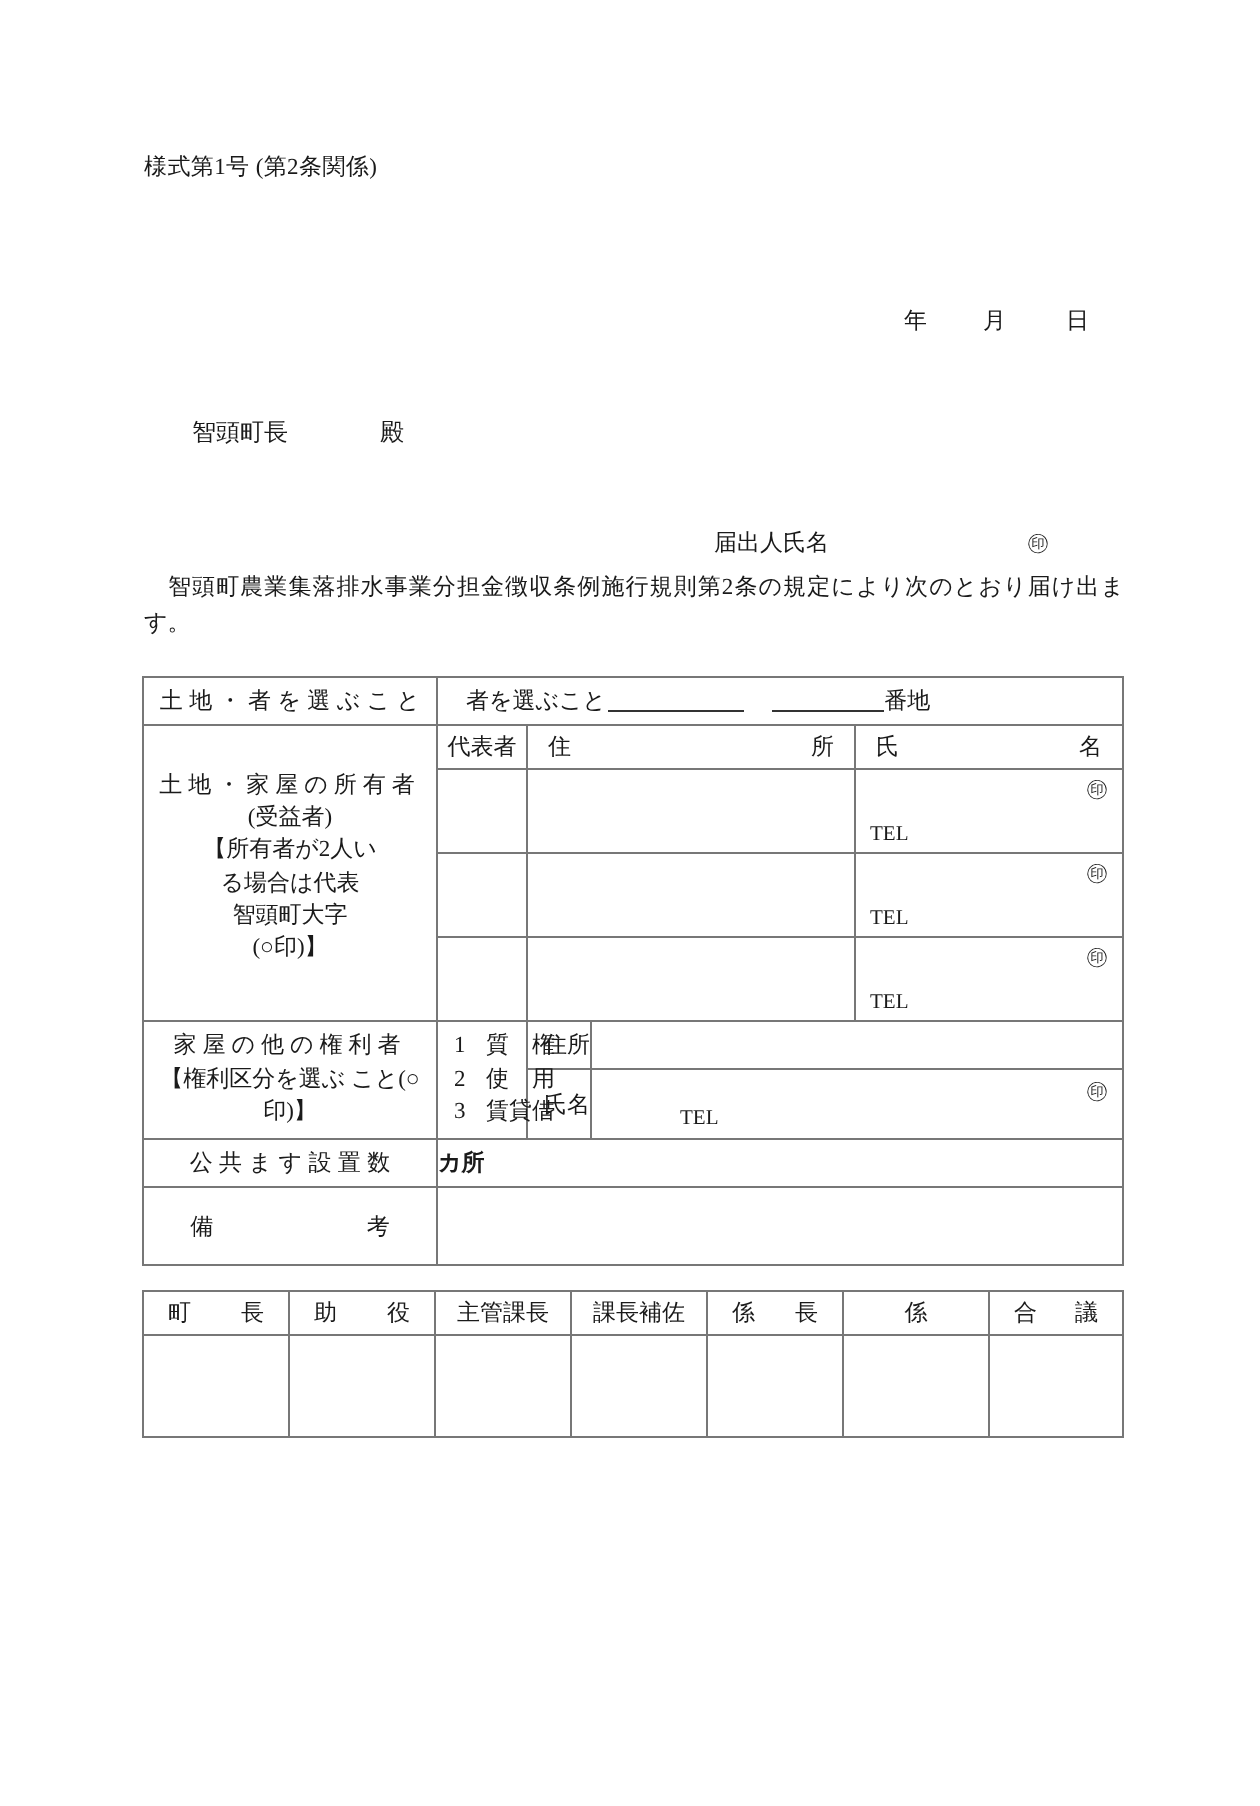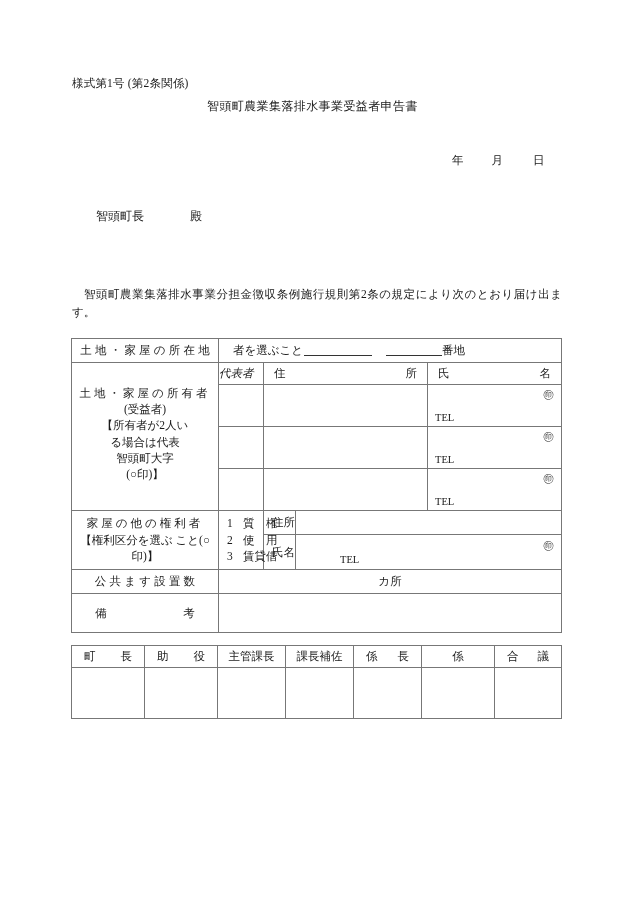--- a/index.html
+++ b/index.html
@@ -124,21 +124,21 @@
     padding: 4px 4px 10px 4px;
     font-size: 11.5px;
   }
   .owner-label .line1 {
     letter-spacing: 3px;
     text-indent: 3px;
     white-space: nowrap;
   }
   .owner-label .sub { display: block; }
 
-  .hdr-center { text-align: left; padding: 3px 0; white-space: nowrap; font-style: italic; }
+  .hdr-center { text-align: center; padding: 3px 0; white-space: nowrap; }
   .hdr-spread {
     display: block;
     padding: 3px 10px;
     white-space: nowrap;
   }
   .hdr-spread .sp-l { float: left; }
   .hdr-spread .sp-r { float: right; }
   .hdr-spread::after { content: ""; display: block; clear: both; }
 
   .name-cell {
@@ -196,23 +196,23 @@
     font-size: 11px;
   }
   .name2-cell .tel {
     position: absolute;
     left: 44px;
     bottom: 2px;
     font-size: 10.5px;
   }
 
   .center-val {
-    text-align: center;
     padding: 4px 0;
     font-size: 11.5px;
+    font-weight: bold;
   }
   .tall-blank { height: 38px; }
 
   
   .approval-table {
     position: absolute;
     left: 71px;
     top: 645px;
     width: 490px;
     border-collapse: collapse;
@@ -233,46 +233,48 @@
   .ap-spread .sp-r { float: right; margin-right: 12px; }
   .ap-spread::after { content: ""; display: block; clear: both; }
   .ap-body { height: 50px; }
 </style>
 </head>
 <body>
 
 <div class="page">
 
   <div class="form-no">様式第1号 (第2条関係)</div>
-  <div class="doc-title">智頭町農業集落排水事業受益者申告書</div>
 
   <div class="date-line">
     <span class="d-y">年</span><span class="d-m">月</span><span class="d-d">日</span>
   </div>
 
   <div class="addressee">
     <span>智頭町長</span><span class="honorific">殿</span>
   </div>
 
+  <div class="submitter">
+    <span>届出人氏名</span><span class="seal">㊞</span>
+  </div>
 
   <div class="body-text">智頭町農業集落排水事業分担金徴収条例施行規則第2条の規定により次のとおり届け出ます。</div>
 
   <table class="main-table">
     <colgroup>
       <col style="width:147px">
       <col style="width:45px">
       <col style="width:32px">
       <col style="width:132px">
       <col style="width:134px">
     </colgroup>
     <tbody>
 
       <tr>
         <td>
-          <span class="lbl-spread">土地・家屋の所在地</span>
+          <span class="lbl-spread">土地・者を選ぶこと</span>
         </td>
         <td colspan="4">
           <div class="loc-value">
             <span>者を選ぶこと</span><span class="ul-blank ul-a"></span><span class="ul-blank ul-b"></span><span>番地</span>
           </div>
         </td>
       </tr>
 
       <tr>
         <td rowspan="4">

